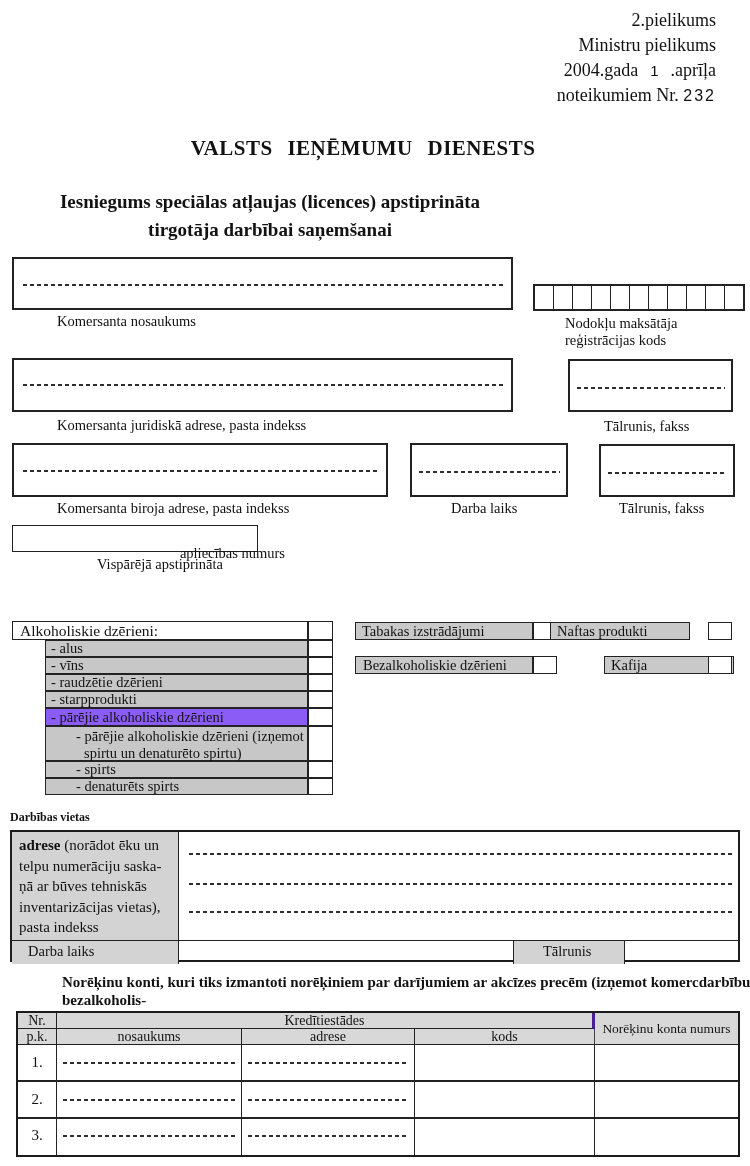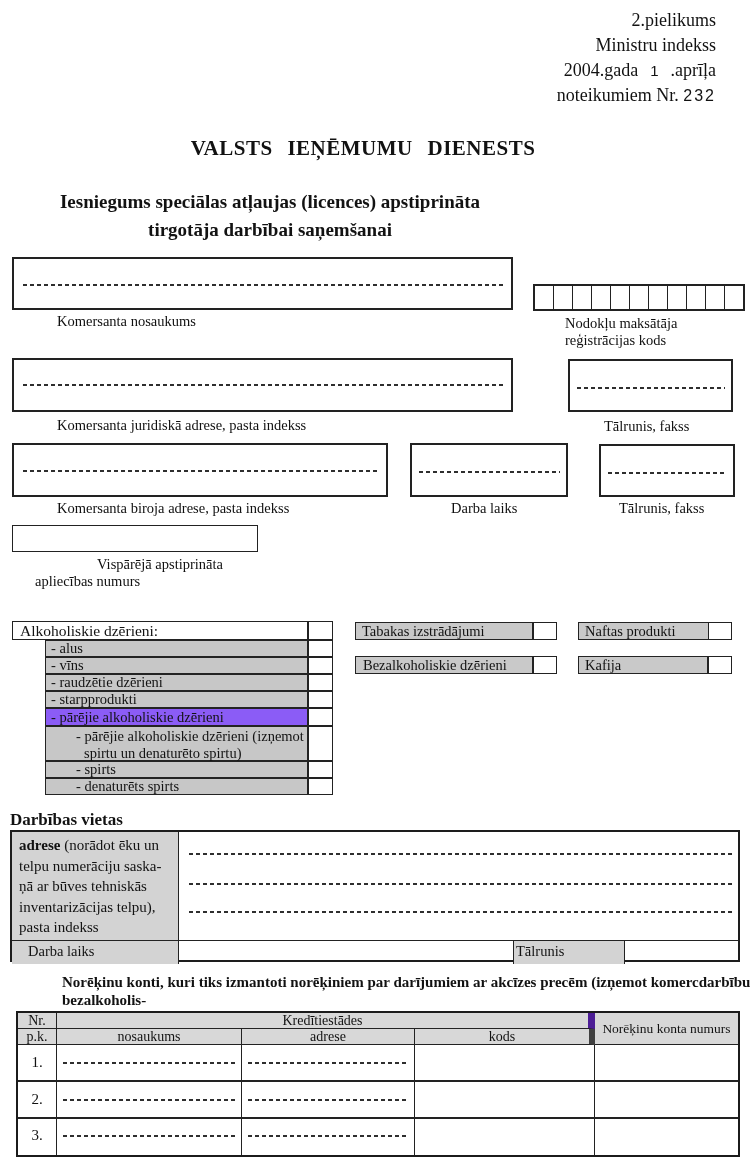--- a/index.html
+++ b/index.html
@@ -23,41 +23,41 @@
   .rc-cell:first-child{border-left:none;}
   .alc-hdr{position:absolute;left:12px;top:621px;width:296px;height:19px;
            border:1.6px solid #222;box-sizing:border-box;background:#fff;
            font-size:15.5px;line-height:17px;padding-left:7px;}
   .alc-row{position:absolute;left:45px;width:263px;border:1.3px solid #232323;
            box-sizing:border-box;font-size:14.5px;background:#c7c7c7;}
   .alc-row.white{background:#8b5cf6;}
   .cb{position:absolute;border:1.6px solid #222;background:#fff;box-sizing:border-box;}
   .oth{position:absolute;height:18px;border:1.4px solid #232323;box-sizing:border-box;
        background:#c9c9c9;font-size:14.5px;line-height:16px;padding-left:6px;white-space:nowrap;}
-  .dv-title{position:absolute;left:10px;top:810px;font-weight:bold;font-size:17px;}
+  .dv-title{position:absolute;left:10px;top:810px;font-weight:bold;font-size:12px;}
   .dv-table{position:absolute;left:10px;top:830px;width:730px;height:132px;
             border:2px solid #1d1d1d;box-sizing:border-box;background:#fff;}
   .dv-cell{position:absolute;box-sizing:border-box;}
   .graycell{background:#d3d3d3;}
   .kp{position:absolute;left:18px;top:974px;width:716px;font-size:15px;font-weight:bold;
       line-height:17.5px;margin-left:44px;}
   .kt{position:absolute;left:16px;top:1011px;width:724px;height:146px;
       border:2px solid #1b1b1b;box-sizing:border-box;background:#fff;}
   .kt-cell{position:absolute;box-sizing:border-box;font-size:14px;text-align:center;}
   .kt-head{background:#d8d8d8;}
   .b{font-weight:bold;}
 </style>
 </head>
 <body>
 
 <div class="page">
 
   <div class="annex">
     <div>2.pielikums</div>
-    <div>Ministru indekss</div>
+    <div>Ministru pielikums</div>
     <div><span>2004.gada</span><span class="day">1</span><span>.aprīļa</span></div>
     <div><span>noteikumiem Nr.</span> <span class="num">232</span></div>
   </div>
 
   <div class="doc-title">VALSTS IEŅĒMUMU DIENESTS</div>
   <div class="subtitle" style="top:188px;">Iesniegums speciālas atļaujas (licences) apstiprināta</div>
   <div class="subtitle" style="top:216px;">tirgotāja darbībai saņemšanai</div>
 
   <div class="box" style="left:12px;top:257px;width:501px;height:53px;">
     <div class="dash" style="left:9px;right:7px;top:25px;"></div>
@@ -100,21 +100,21 @@
   </div>
   <div class="lbl" style="left:451px;top:500px;">Darba laiks</div>
 
   <div class="box" style="left:599px;top:444px;width:136px;height:53px;">
     <div class="dash" style="left:7px;right:6px;top:26px;"></div>
   </div>
   <div class="lbl" style="left:619px;top:500px;">Tālrunis, fakss</div>
 
   <div class="box" style="left:12px;top:525px;width:246px;height:27px;border-width:1.6px;"></div>
   <div class="lbl" style="left:35px;top:556px;width:250px;text-align:center;">Vispārējā apstiprināta</div>
-  <div class="lbl" style="left:35px;top:573px;width:250px;text-align:left;">apliecības numurs</div>
+  <div class="lbl" style="left:35px;top:545px;width:250px;text-align:right;">apliecības numurs</div>
 
 
   <div class="alc-hdr">Alkoholiskie dzērieni:</div>
   <div class="cb" style="left:308px;top:621px;width:25px;height:19px;"></div>
 
   <div class="alc-row" style="top:640px;height:17px;line-height:15px;padding-left:5px;">- alus</div>
   <div class="cb" style="left:308px;top:640px;width:25px;height:17px;"></div>
 
   <div class="alc-row" style="top:657px;height:17px;line-height:15px;padding-left:5px;">- vīns</div>
   <div class="cb" style="left:308px;top:657px;width:25px;height:17px;"></div>
@@ -133,64 +133,64 @@
 
   <div class="alc-row" style="top:761px;height:17px;line-height:15px;padding-left:30px;">- spirts</div>
   <div class="cb" style="left:308px;top:761px;width:25px;height:17px;"></div>
 
   <div class="alc-row" style="top:778px;height:17px;line-height:15px;padding-left:30px;">- denaturēts spirts</div>
   <div class="cb" style="left:308px;top:778px;width:25px;height:17px;"></div>
 
   <div class="oth" style="left:355px;top:622px;width:178px;">Tabakas izstrādājumi</div>
   <div class="cb" style="left:533px;top:622px;width:24px;height:18px;"></div>
 
-  <div class="oth" style="left:578px;top:622px;width:140px;">Naftas produkti</div>
+  <div class="oth" style="left:550px;top:622px;width:140px;">Naftas produkti</div>
   <div class="cb" style="left:708px;top:622px;width:24px;height:18px;"></div>
 
   <div class="oth" style="left:355px;top:656px;width:178px;padding-left:7px;">Bezalkoholiskie dzērieni</div>
   <div class="cb" style="left:533px;top:656px;width:24px;height:18px;"></div>
 
-  <div class="oth" style="left:578px;top:656px;width:130px;">Kafija</div>
+  <div class="oth" style="left:604px;top:656px;width:130px;">Kafija</div>
   <div class="cb" style="left:708px;top:656px;width:24px;height:18px;"></div>
 
   <div class="dv-title">Darbības vietas</div>
 
   <div class="dv-table">
     <div class="dv-cell graycell" style="left:0;top:0;width:167px;height:108px;border-right:1.5px solid #222;font-size:15px;line-height:20.5px;padding:3px 4px 0 7px;">
       <div><span class="b">adrese</span><span> (norādot ēku un</span></div>
       <div>telpu numerāciju saska-</div>
       <div>ņā ar būves tehniskās</div>
-      <div>inventarizācijas telpu),</div>
+      <div>inventarizācijas vietas),</div>
       <div>pasta indekss</div>
     </div>
     <div class="dv-cell" style="left:167px;top:0;width:561px;height:108px;">
       <div class="dash" style="left:10px;right:8px;top:21px;"></div>
       <div class="dash" style="left:10px;right:8px;top:51px;"></div>
       <div class="dash" style="left:10px;right:8px;top:79px;"></div>
     </div>
     <div class="dv-cell graycell" style="left:0;top:108px;width:167px;height:24px;border-top:1.5px solid #222;border-right:1.5px solid #222;font-size:14.5px;line-height:21px;padding-left:16px;">Darba laiks</div>
     <div class="dv-cell" style="left:167px;top:108px;width:334px;height:24px;border-top:1.5px solid #222;"></div>
-    <div class="dv-cell graycell" style="left:501px;top:108px;width:112px;height:24px;border-top:1.5px solid #222;border-left:1.5px solid #222;border-right:1.5px solid #222;font-size:14.5px;line-height:21px;padding-left:2px;">Tālrunis</div>
+    <div class="dv-cell graycell" style="left:501px;top:108px;width:112px;height:24px;border-top:1.5px solid #222;border-left:1.5px solid #222;border-right:1.5px solid #222;font-size:14.5px;line-height:21px;padding-left:29px;">Tālrunis</div>
     <div class="dv-cell" style="left:613px;top:108px;width:115px;height:24px;border-top:1.5px solid #222;"></div>
   </div>
 
   <div class="kp">
     <div>Norēķinu konti, kuri tiks izmantoti norēķiniem par darījumiem ar akcīzes precēm (izņemot komercdarbību ar bezalkoholis-</div>
     <div>kajiem dzērieniem un kafiju):</div>
   </div>
 
   <div class="kt">
 
     <div class="kt-cell kt-head" style="left:0;top:0;width:39px;height:16px;border-right:1px solid #222;border-bottom:1px solid #222;line-height:16px;font-family:Liberation Serif, serif;">Nr.</div>
-    <div class="kt-cell kt-head" style="left:39px;top:0;width:538px;height:16px;border-right:7px solid #4c1d95;border-bottom:1px solid #222;line-height:15px;">Kredītiestādes</div>
+    <div class="kt-cell kt-head" style="left:39px;top:0;width:538px;height:16px;border-right:3px solid #4c1d95;border-bottom:1px solid #222;line-height:15px;">Kredītiestādes</div>
     <div class="kt-cell kt-head" style="left:577px;top:0;width:143px;height:32px;border-bottom:1.5px solid #222;line-height:32px;font-size:13.5px;">Norēķinu konta numurs</div>
     <div class="kt-cell kt-head" style="left:0;top:16px;width:39px;height:16px;border-right:1px solid #222;border-bottom:1.5px solid #222;line-height:15px;">p.k.</div>
     <div class="kt-cell kt-head" style="left:39px;top:16px;width:185px;height:16px;border-right:1px solid #222;border-bottom:1.5px solid #222;line-height:15px;">nosaukums</div>
     <div class="kt-cell kt-head" style="left:224px;top:16px;width:173px;height:16px;border-right:1px solid #222;border-bottom:1.5px solid #222;line-height:15px;">adrese</div>
-    <div class="kt-cell kt-head" style="left:397px;top:16px;width:180px;height:16px;border-right:6px solid #404040;border-bottom:1.5px solid #222;line-height:15px;">kods</div>
+    <div class="kt-cell kt-head" style="left:397px;top:16px;width:180px;height:16px;border-right:1px solid #404040;border-bottom:1.5px solid #222;line-height:15px;">kods</div>
 
     <div class="kt-cell" style="left:0;top:32px;width:39px;height:37px;border-right:1px solid #222;border-bottom:2px solid #222;line-height:34px;font-size:15px;">1.</div>
     <div class="kt-cell" style="left:39px;top:32px;width:185px;height:37px;border-right:1px solid #222;border-bottom:2px solid #222;">
         <div class="dash" style="left:6px;right:5px;top:17px;"></div>
       </div>
     <div class="kt-cell" style="left:224px;top:32px;width:173px;height:37px;border-right:1px solid #222;border-bottom:2px solid #222;">
         <div class="dash" style="left:6px;right:5px;top:17px;"></div>
       </div>
     <div class="kt-cell" style="left:397px;top:32px;width:180px;height:37px;border-right:1px solid #222;border-bottom:2px solid #222;"></div>
     <div class="kt-cell" style="left:577px;top:32px;width:143px;height:37px;border-bottom:2px solid #222;"></div>

